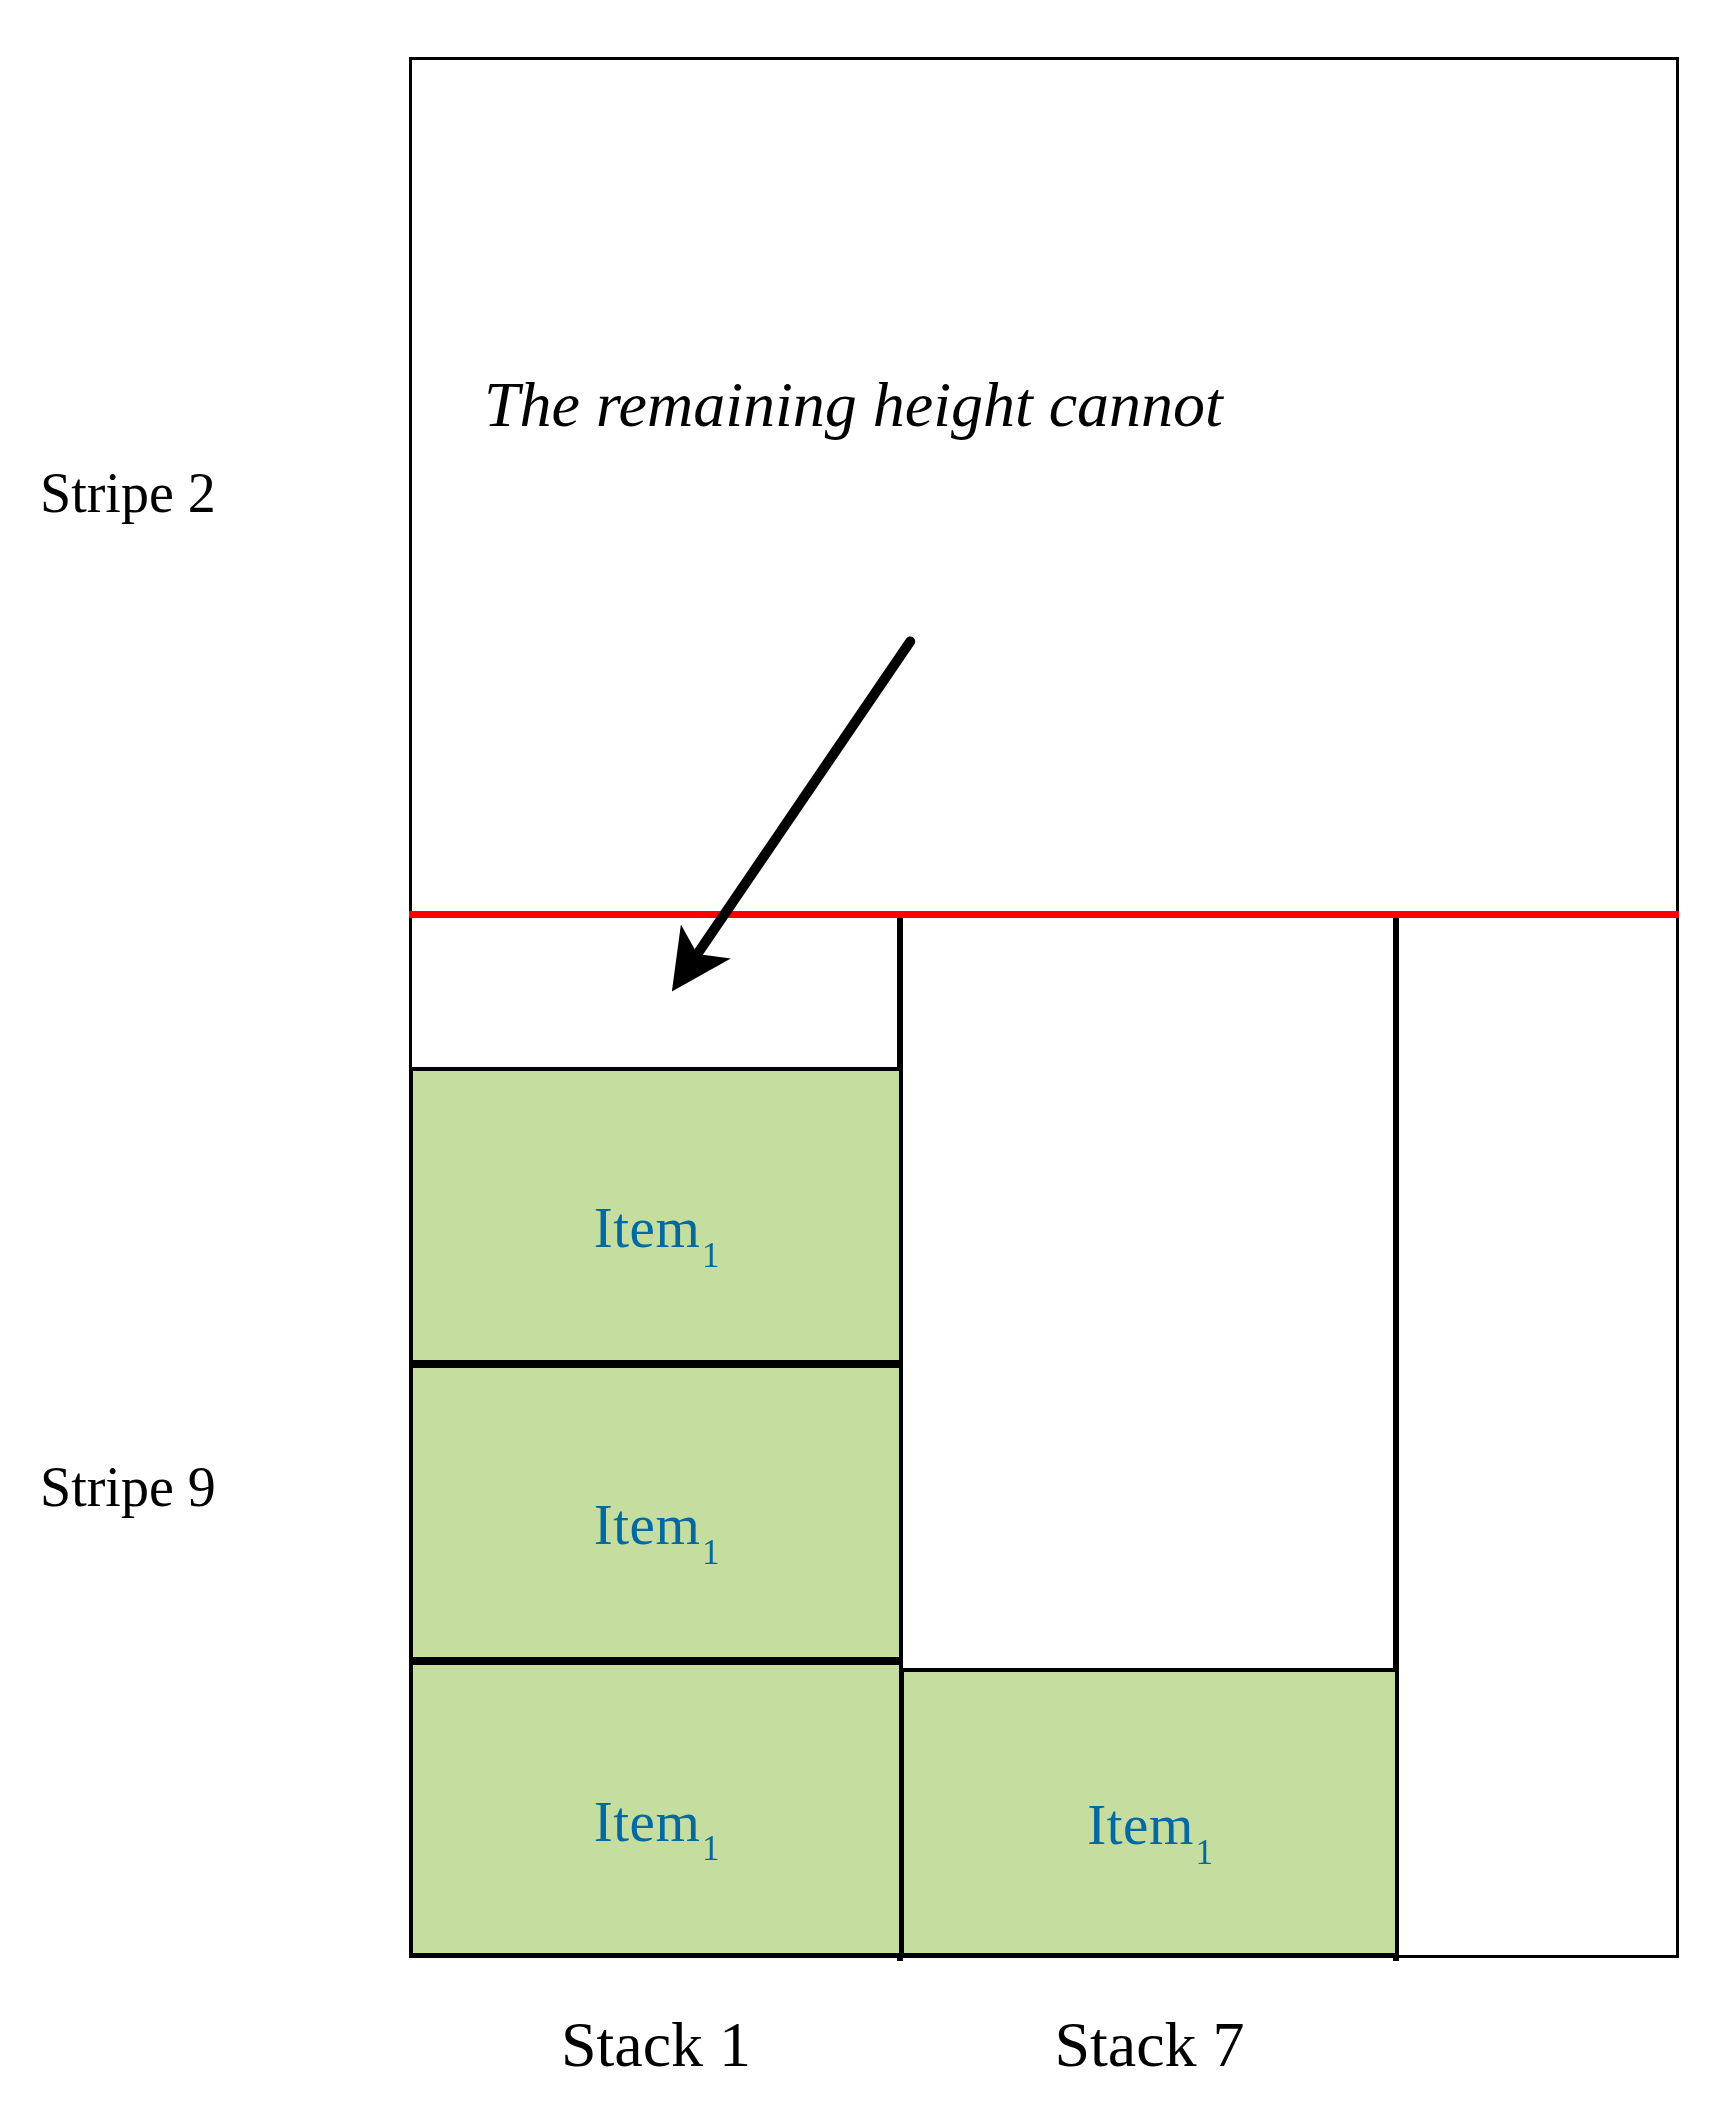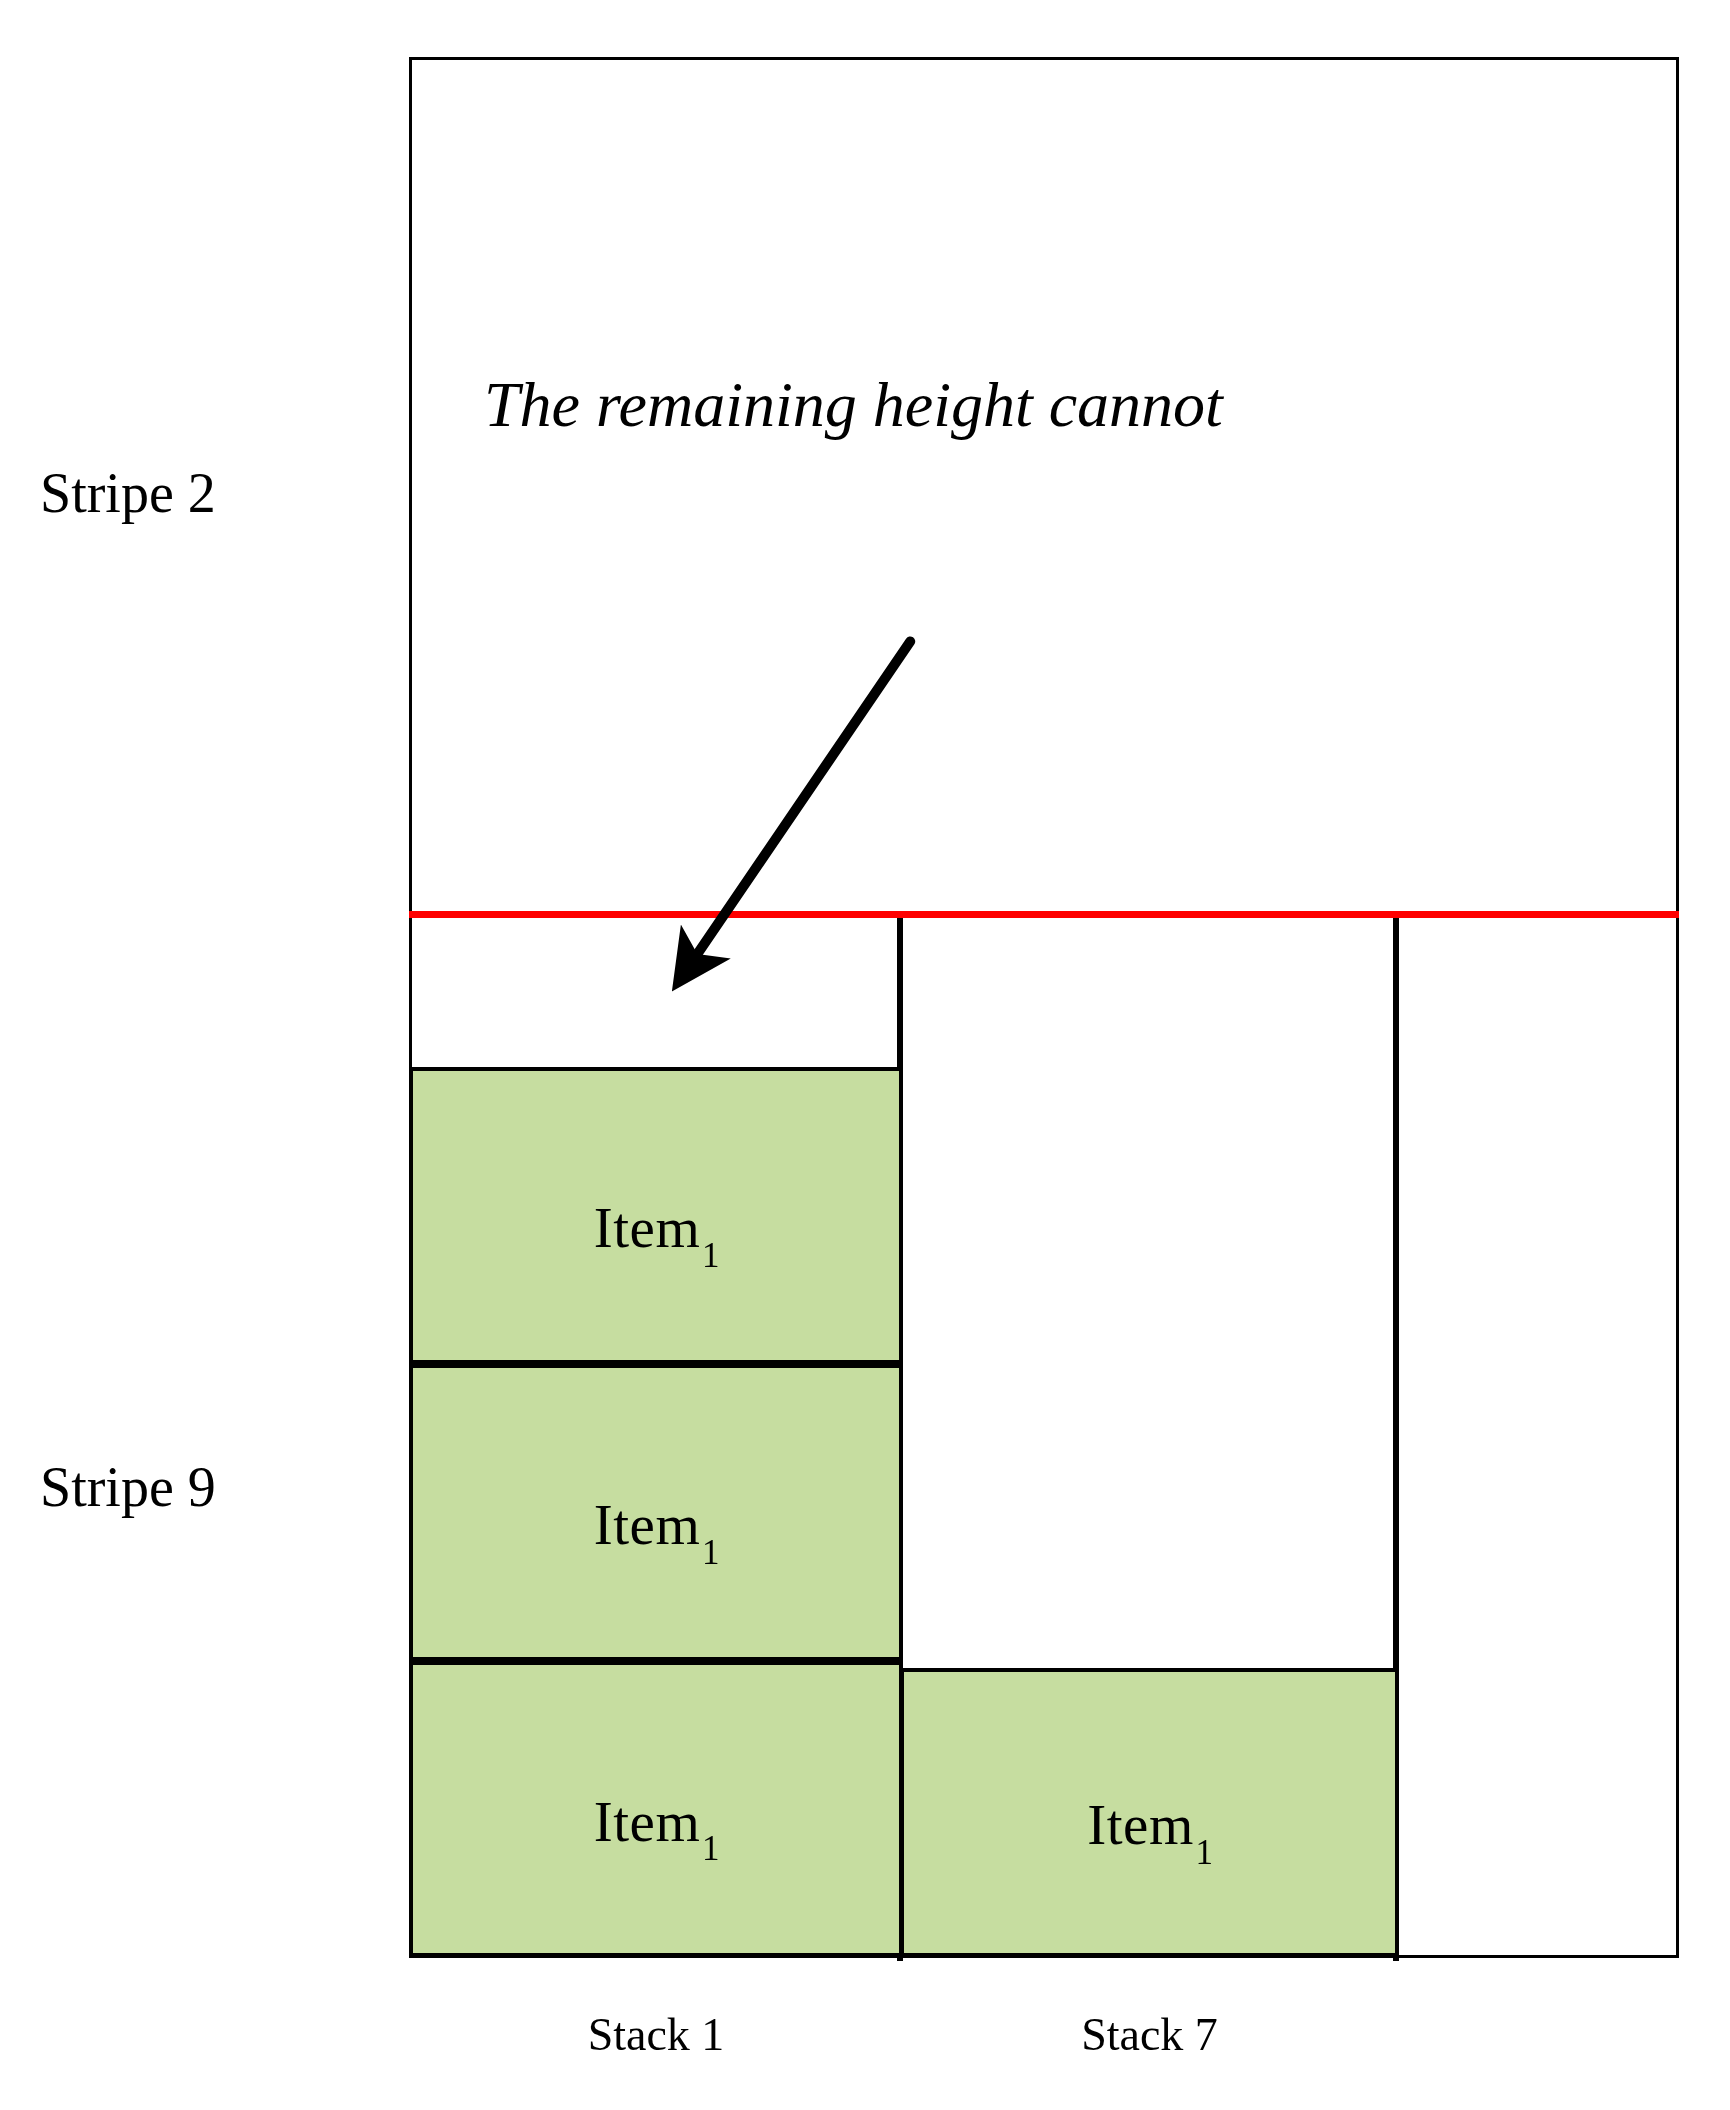--- a/index.html
+++ b/index.html
@@ -57,21 +57,21 @@
     box-sizing: border-box;
     border: 4.6px solid #000000;
     background: #c6dda0;
     display: flex;
     align-items: center;
     justify-content: center;
     z-index: 5;
   }
   .item-box .item-label {
     font-size: 57px;
-    color: #000000;
+    color: #0369a1;
     letter-spacing: 0.5px;
     white-space: nowrap;
     margin-top: 33px;
   }
   .item-label .sub {
     font-size: 35px;
     vertical-align: sub;
     position: relative;
     top: 7.3px;
     left: 1.8px;
@@ -90,21 +90,21 @@
     font-size: 56px;
     color: #000000;
     white-space: nowrap;
   }
   .stripe-label.stripe2 { left: 40px; top: 461px; }
   .stripe-label.stripe1 { left: 40px; top: 1455px; }
 
   
   .stack-label {
     position: absolute;
-    font-size: 46px;
+    font-size: 64px;
     color: #000000;
     white-space: nowrap;
     text-align: center;
   }
   .stack-label.stack1 { left: 409px; top: 2008px; width: 494px; }
   .stack-label.stack2 { left: 900px; top: 2008px; width: 499px; }
 
   
   .annotation {
     position: absolute;

